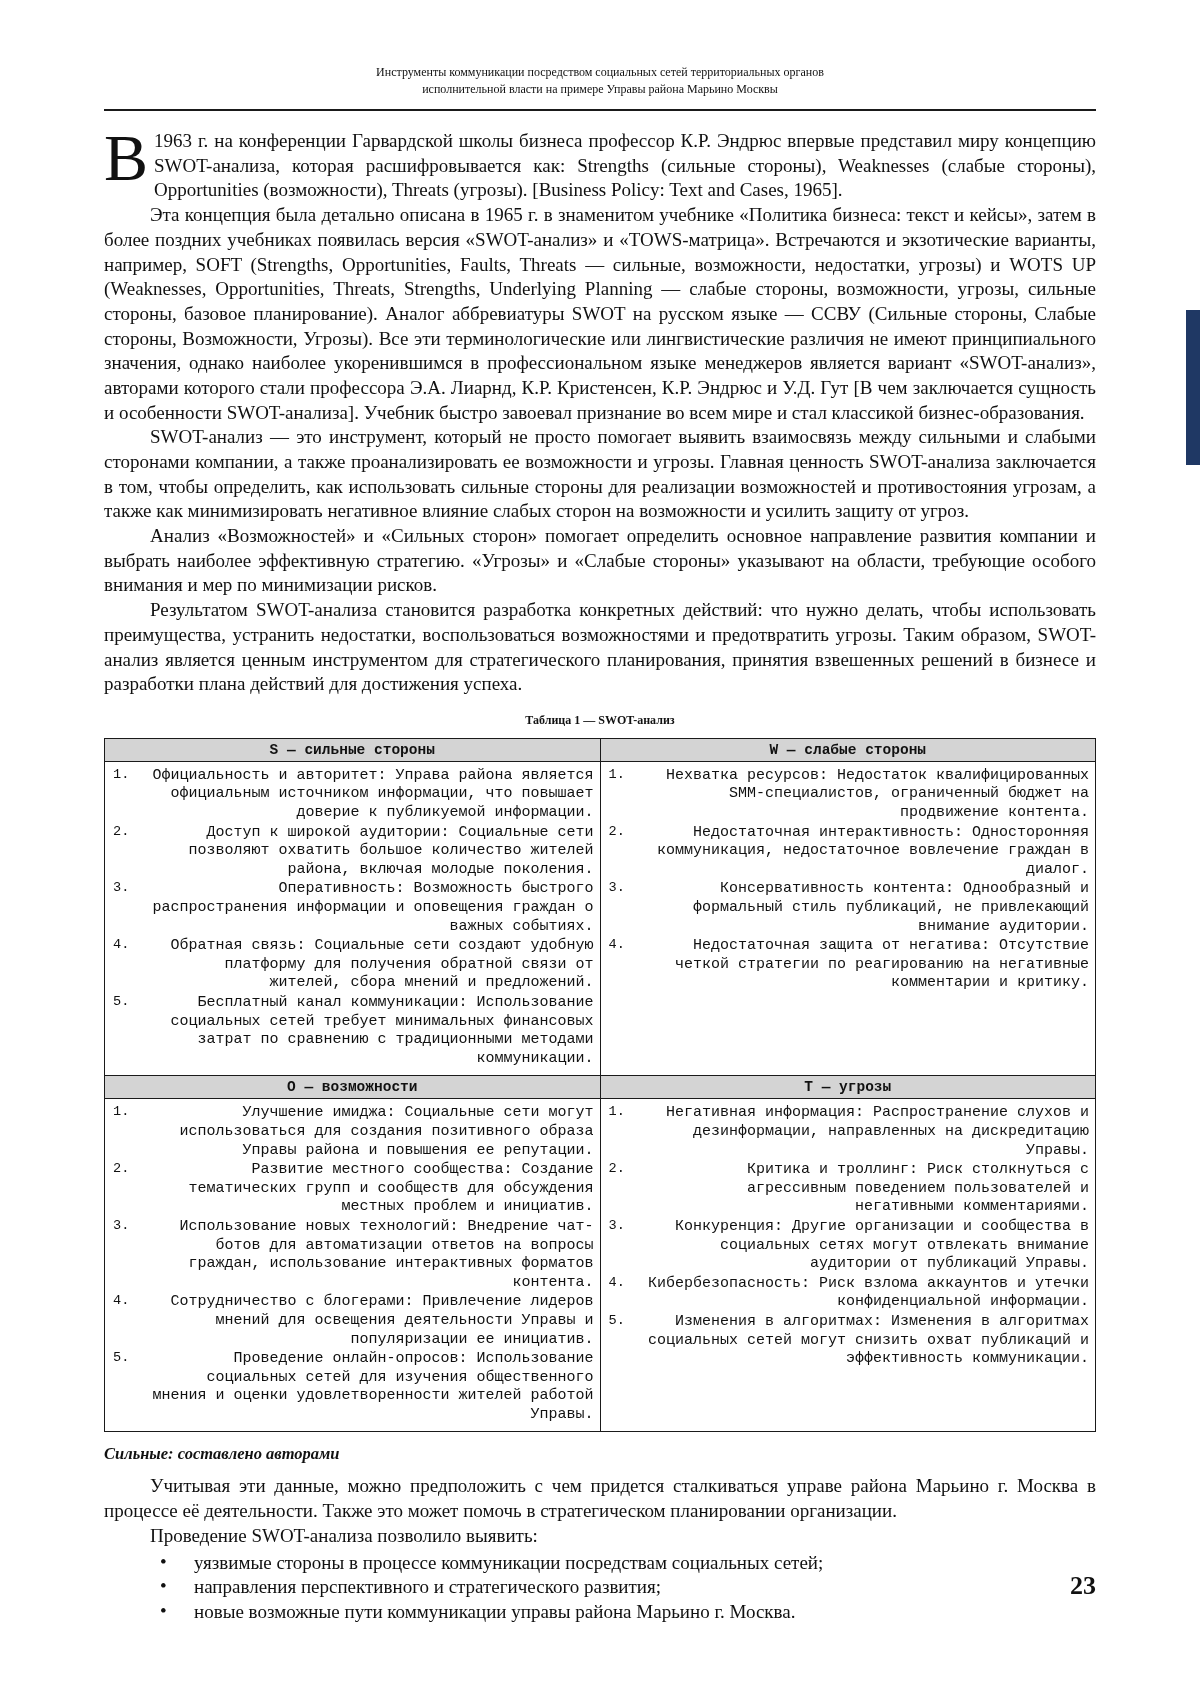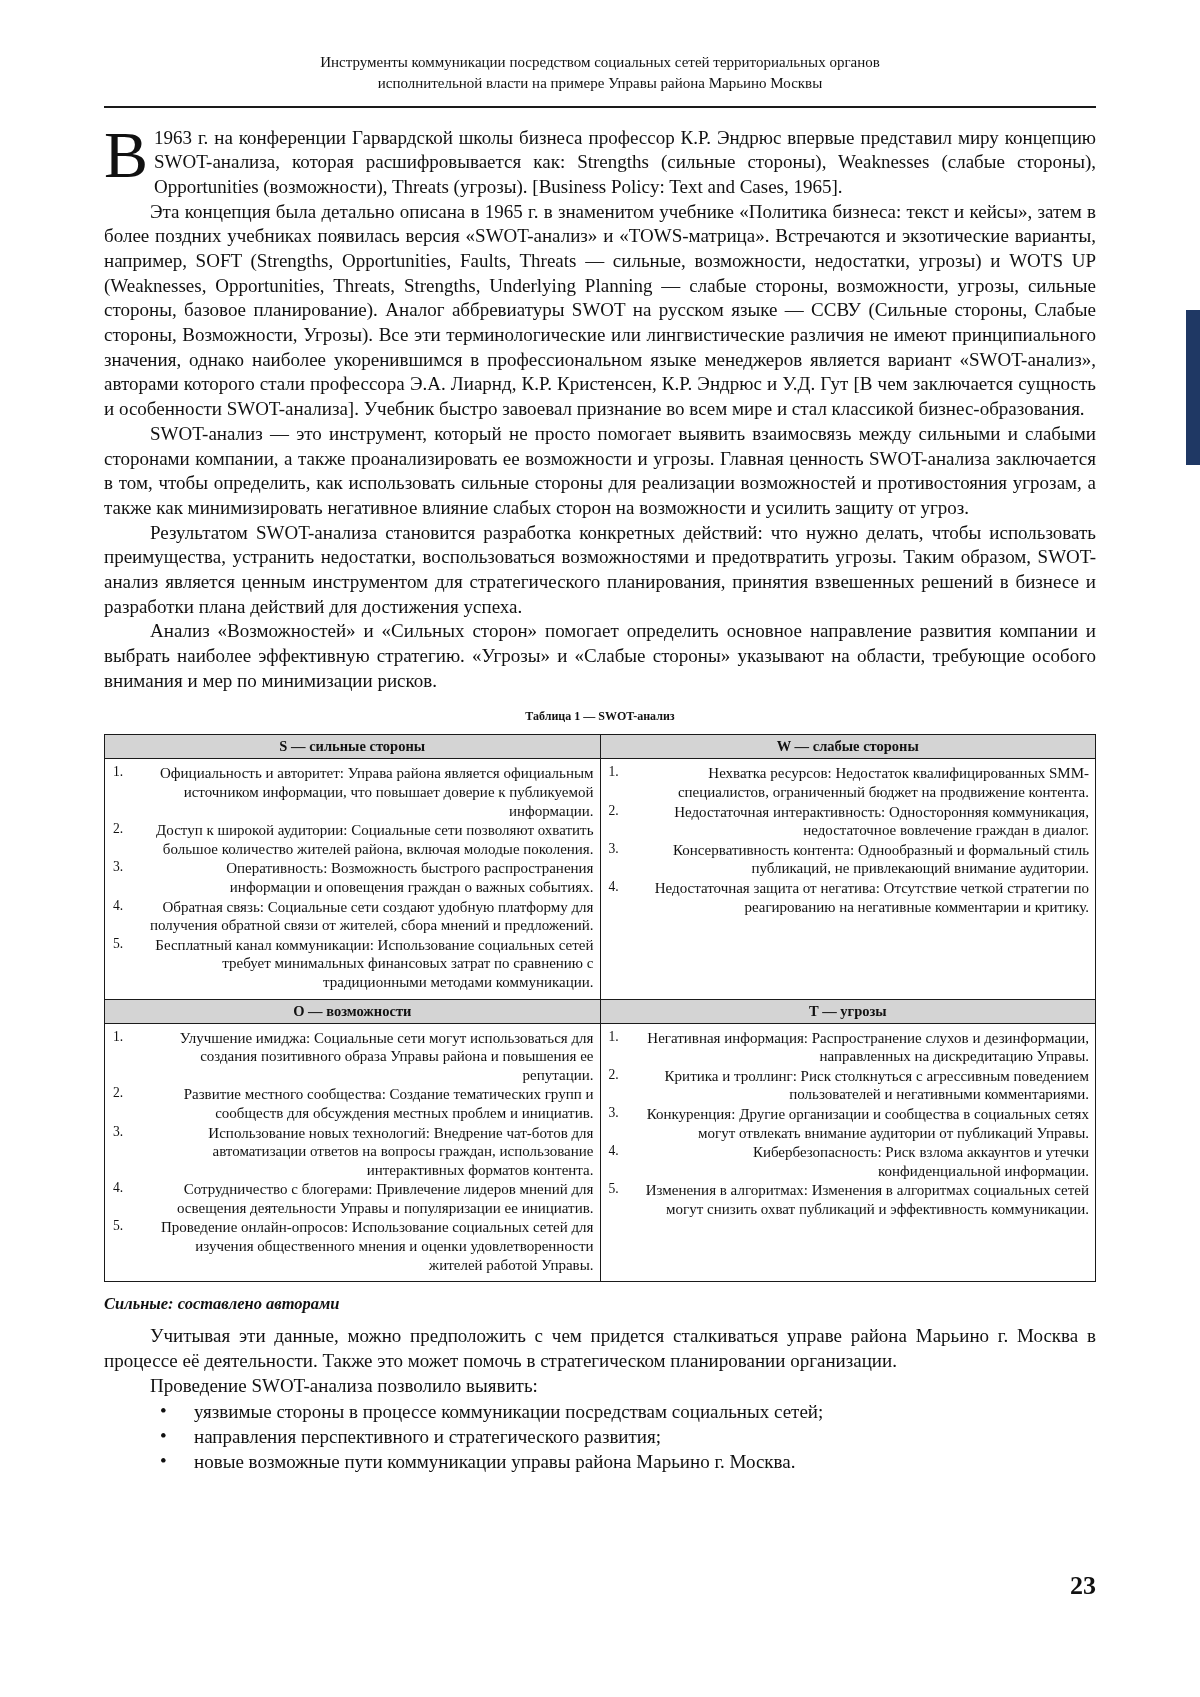--- a/index.html
+++ b/index.html
@@ -18,23 +18,24 @@
   .page {
     position: absolute;
     left: 0; top: 0;
     width: 1200px;
     height: 1697px;
     box-sizing: border-box;
     padding: 52px 104px 40px 104px;
   }
   .running-head {
     text-align: center;
-    font-size: 15px;
+    font-size: 12px;
     line-height: 1.42;
     font-family: "Liberation Serif", serif;
+    margin-top: 12px;
   }
   .rule {
     border: none;
     border-top: 2.5px solid #1a1a1a;
     margin: 11px 0 18px 0;
   }
   p.body {
     font-size: 19px;
     line-height: 1.30;
     text-align: justify;
@@ -56,20 +57,21 @@
     text-align: center;
     font-weight: bold;
     font-size: 12px;
     margin: 16px 0 10px 0;
   }
   table.swot {
     border-collapse: collapse;
     width: 100%;
     table-layout: fixed;
     border: 1.5px solid #1a1a1a;
+    font-family: Liberation Mono, monospace;
   }
   table.swot td, table.swot th {
     border: 1.2px solid #1a1a1a;
     vertical-align: top;
   }
   table.swot th {
     background: #d4d4d4;
     text-align: center;
     font-size: 14.5px;
     font-weight: bold;
@@ -148,22 +150,22 @@
     <div>Инструменты коммуникации посредством социальных сетей территориальных органов</div>
     <div>исполнительной власти на примере Управы района Марьино Москвы</div>
   </div>
 
   <hr class="rule">
 
   <p class="body first"><span class="dropcap">В</span><span> 1963 г. на конференции Гарвардской школы бизнеса профессор К.Р. Эндрюс впервые представил миру концепцию SWOT-анализа, которая расшифровывается как: Strengths (сильные стороны), Weaknesses (слабые стороны), Opportunities (возможности), Threats (угрозы). [Business Policy: Text and Cases, 1965].</span></p>
 
   <p class="body">Эта концепция была детально описана в 1965 г. в знаменитом учебнике «Политика бизнеса: текст и кейсы», затем в более поздних учебниках появилась версия «SWOT-анализ» и «TOWS-матрица». Встречаются и экзотические варианты, например, SOFT (Strengths, Opportunities, Faults, Threats — сильные, возможности, недостатки, угрозы) и WOTS UP (Weaknesses, Opportunities, Threats, Strengths, Underlying Planning — слабые стороны, возможности, угрозы, сильные стороны, базовое планирование). Аналог аббревиатуры SWOT на русском языке — ССВУ (Сильные стороны, Слабые стороны, Возможности, Угрозы). Все эти терминологические или лингвистические различия не имеют принципиального значения, однако наиболее укоренившимся в профессиональном языке менеджеров является вариант «SWOT-анализ», авторами которого стали профессора Э.А. Лиарнд, К.Р. Кристенсен, К.Р. Эндрюс и У.Д. Гут [В чем заключается сущность и особенности SWOT-анализа]. Учебник быстро завоевал признание во всем мире и стал классикой бизнес-образования.</p>
   <p class="body">SWOT-анализ — это инструмент, который не просто помогает выявить взаимосвязь между сильными и слабыми сторонами компании, а также проанализировать ее возможности и угрозы. Главная ценность SWOT-анализа заключается в том, чтобы определить, как использовать сильные стороны для реализации возможностей и противостояния угрозам, а также как минимизировать негативное влияние слабых сторон на возможности и усилить защиту от угроз.</p>
+  <p class="body">Анализ «Возможностей» и «Сильных сторон» помогает определить основное направление развития компании и выбрать наиболее эффективную стратегию. «Угрозы» и «Слабые стороны» указывают на области, требующие особого внимания и мер по минимизации рисков.</p>
   <p class="body">Результатом SWOT-анализа становится разработка конкретных действий: что нужно делать, чтобы использовать преимущества, устранить недостатки, воспользоваться возможностями и предотвратить угрозы. Таким образом, SWOT-анализ является ценным инструментом для стратегического планирования, принятия взвешенных решений в бизнесе и разработки плана действий для достижения успеха.</p>
-  <p class="body">Анализ «Возможностей» и «Сильных сторон» помогает определить основное направление развития компании и выбрать наиболее эффективную стратегию. «Угрозы» и «Слабые стороны» указывают на области, требующие особого внимания и мер по минимизации рисков.</p>
 
   <div class="table-title">Таблица 1 — SWOT-анализ</div>
 
   <table class="swot">
     <tbody>
         <tr>
       <th>S — сильные стороны</th>
       <th>W — слабые стороны</th>
     </tr>
     <tr>

